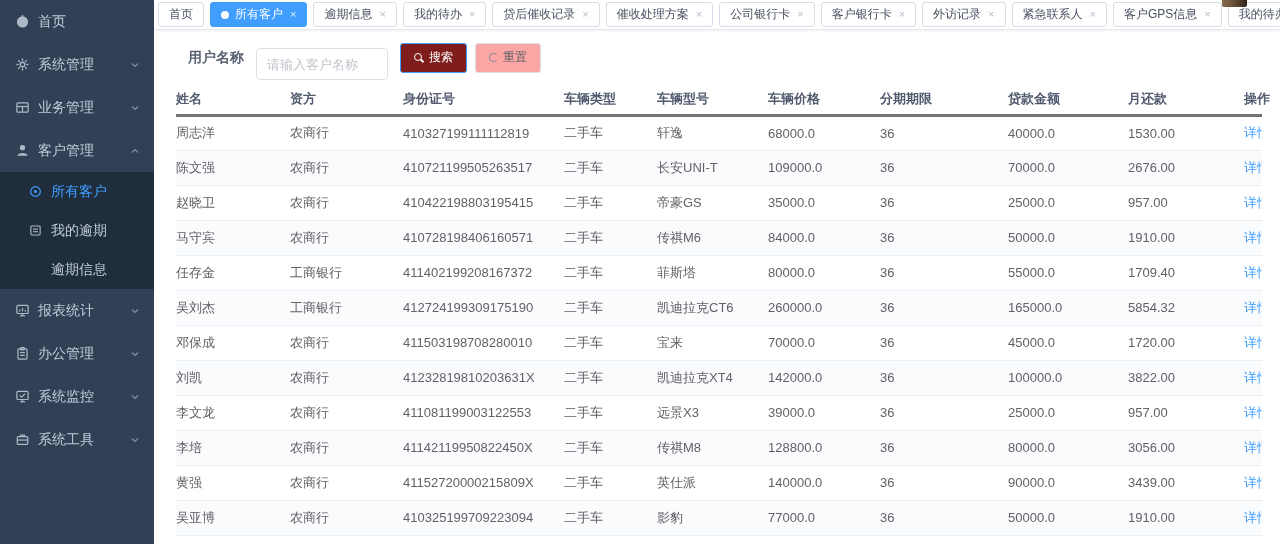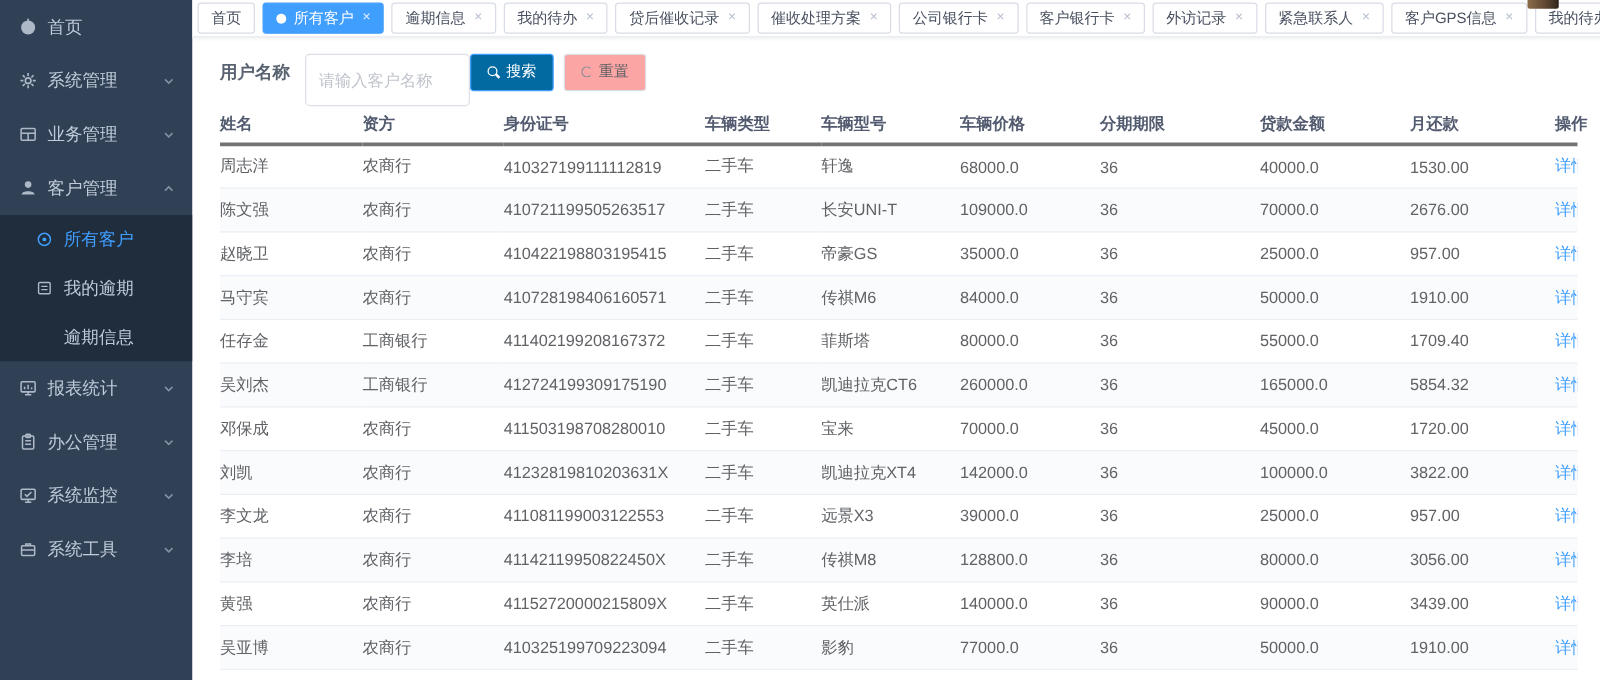--- a/index.html
+++ b/index.html
@@ -31,29 +31,29 @@
     padding:0 0 0 4px; gap:6px; overflow:hidden; white-space:nowrap; flex:0 0 30px; }
   .tab { display:inline-flex; align-items:center; height:25px; padding:0 10px;
     border:1px solid #d8dce5; border-radius:3px; background:#fff; color:#495060;
     font-size:12px; cursor:pointer; flex:0 0 auto; }
   .tab .dot { width:8px; height:8px; border-radius:50%; background:#fff; margin-right:6px; }
   .tab .tab-close { margin-left:7px; color:#b4bccc; font-size:11px; line-height:1; }
   .tab.active { background:#409eff; border-color:#409eff; color:#fff; }
   .tab.active .tab-close { color:#e8f3ff; }
 
   
-  .search-row { height:55px; display:flex; align-items:center; padding-left:22px; flex:0 0 55px; }
+  .search-row { height:55px; display:flex; align-items:center; padding-left:34px; flex:0 0 55px; }
   .search-label { font-size:14px; font-weight:bold; color:#5a6372; margin-right:12px; }
-  .search-input { width:132px; height:42px; border:1px solid #dcdfe6; border-radius:4px;
+  .search-input { width:132px; height:32px; border:1px solid #dcdfe6; border-radius:4px;
     padding:0 10px; font-size:13px; color:#1d4ed8; outline:none;
     font-family:"Liberation Sans","DejaVu Sans",sans-serif;margin-top:13px; }
   .search-input::placeholder { color:#c0c4cc; }
   .btn { display:inline-flex; align-items:center; justify-content:center; height:30px;
     padding:0 13px; border-radius:3px; font-size:12px; cursor:pointer; border:1px solid transparent; }
-  .btn-primary { background:#0369a1; border-color:#409eff; color:#fff; }
+  .btn-primary { background:#7f1d1d; border-color:#409eff; color:#fff; margin-left:12px; }
   .btn-plain { background:#fca5a5; border-color:#dcdfe6; color:#606266; margin-left:8px; }
   .icon-search { position:relative; width:10px; height:10px; display:inline-block; margin-right:5px; }
   .icon-search::before { content:""; position:absolute; left:0; top:0; width:6px; height:6px;
     border:1.4px solid #fff; border-radius:50%; }
   .icon-search::after { content:""; position:absolute; left:6.6px; top:6.2px; width:1.6px; height:3.6px;
     background:#fff; transform:rotate(-45deg); }
   .icon-refresh { width:9px; height:9px; border:1.4px solid #8a9099; border-radius:50%;
     border-right-color:transparent; display:inline-block; margin-right:5px; }
 
   

